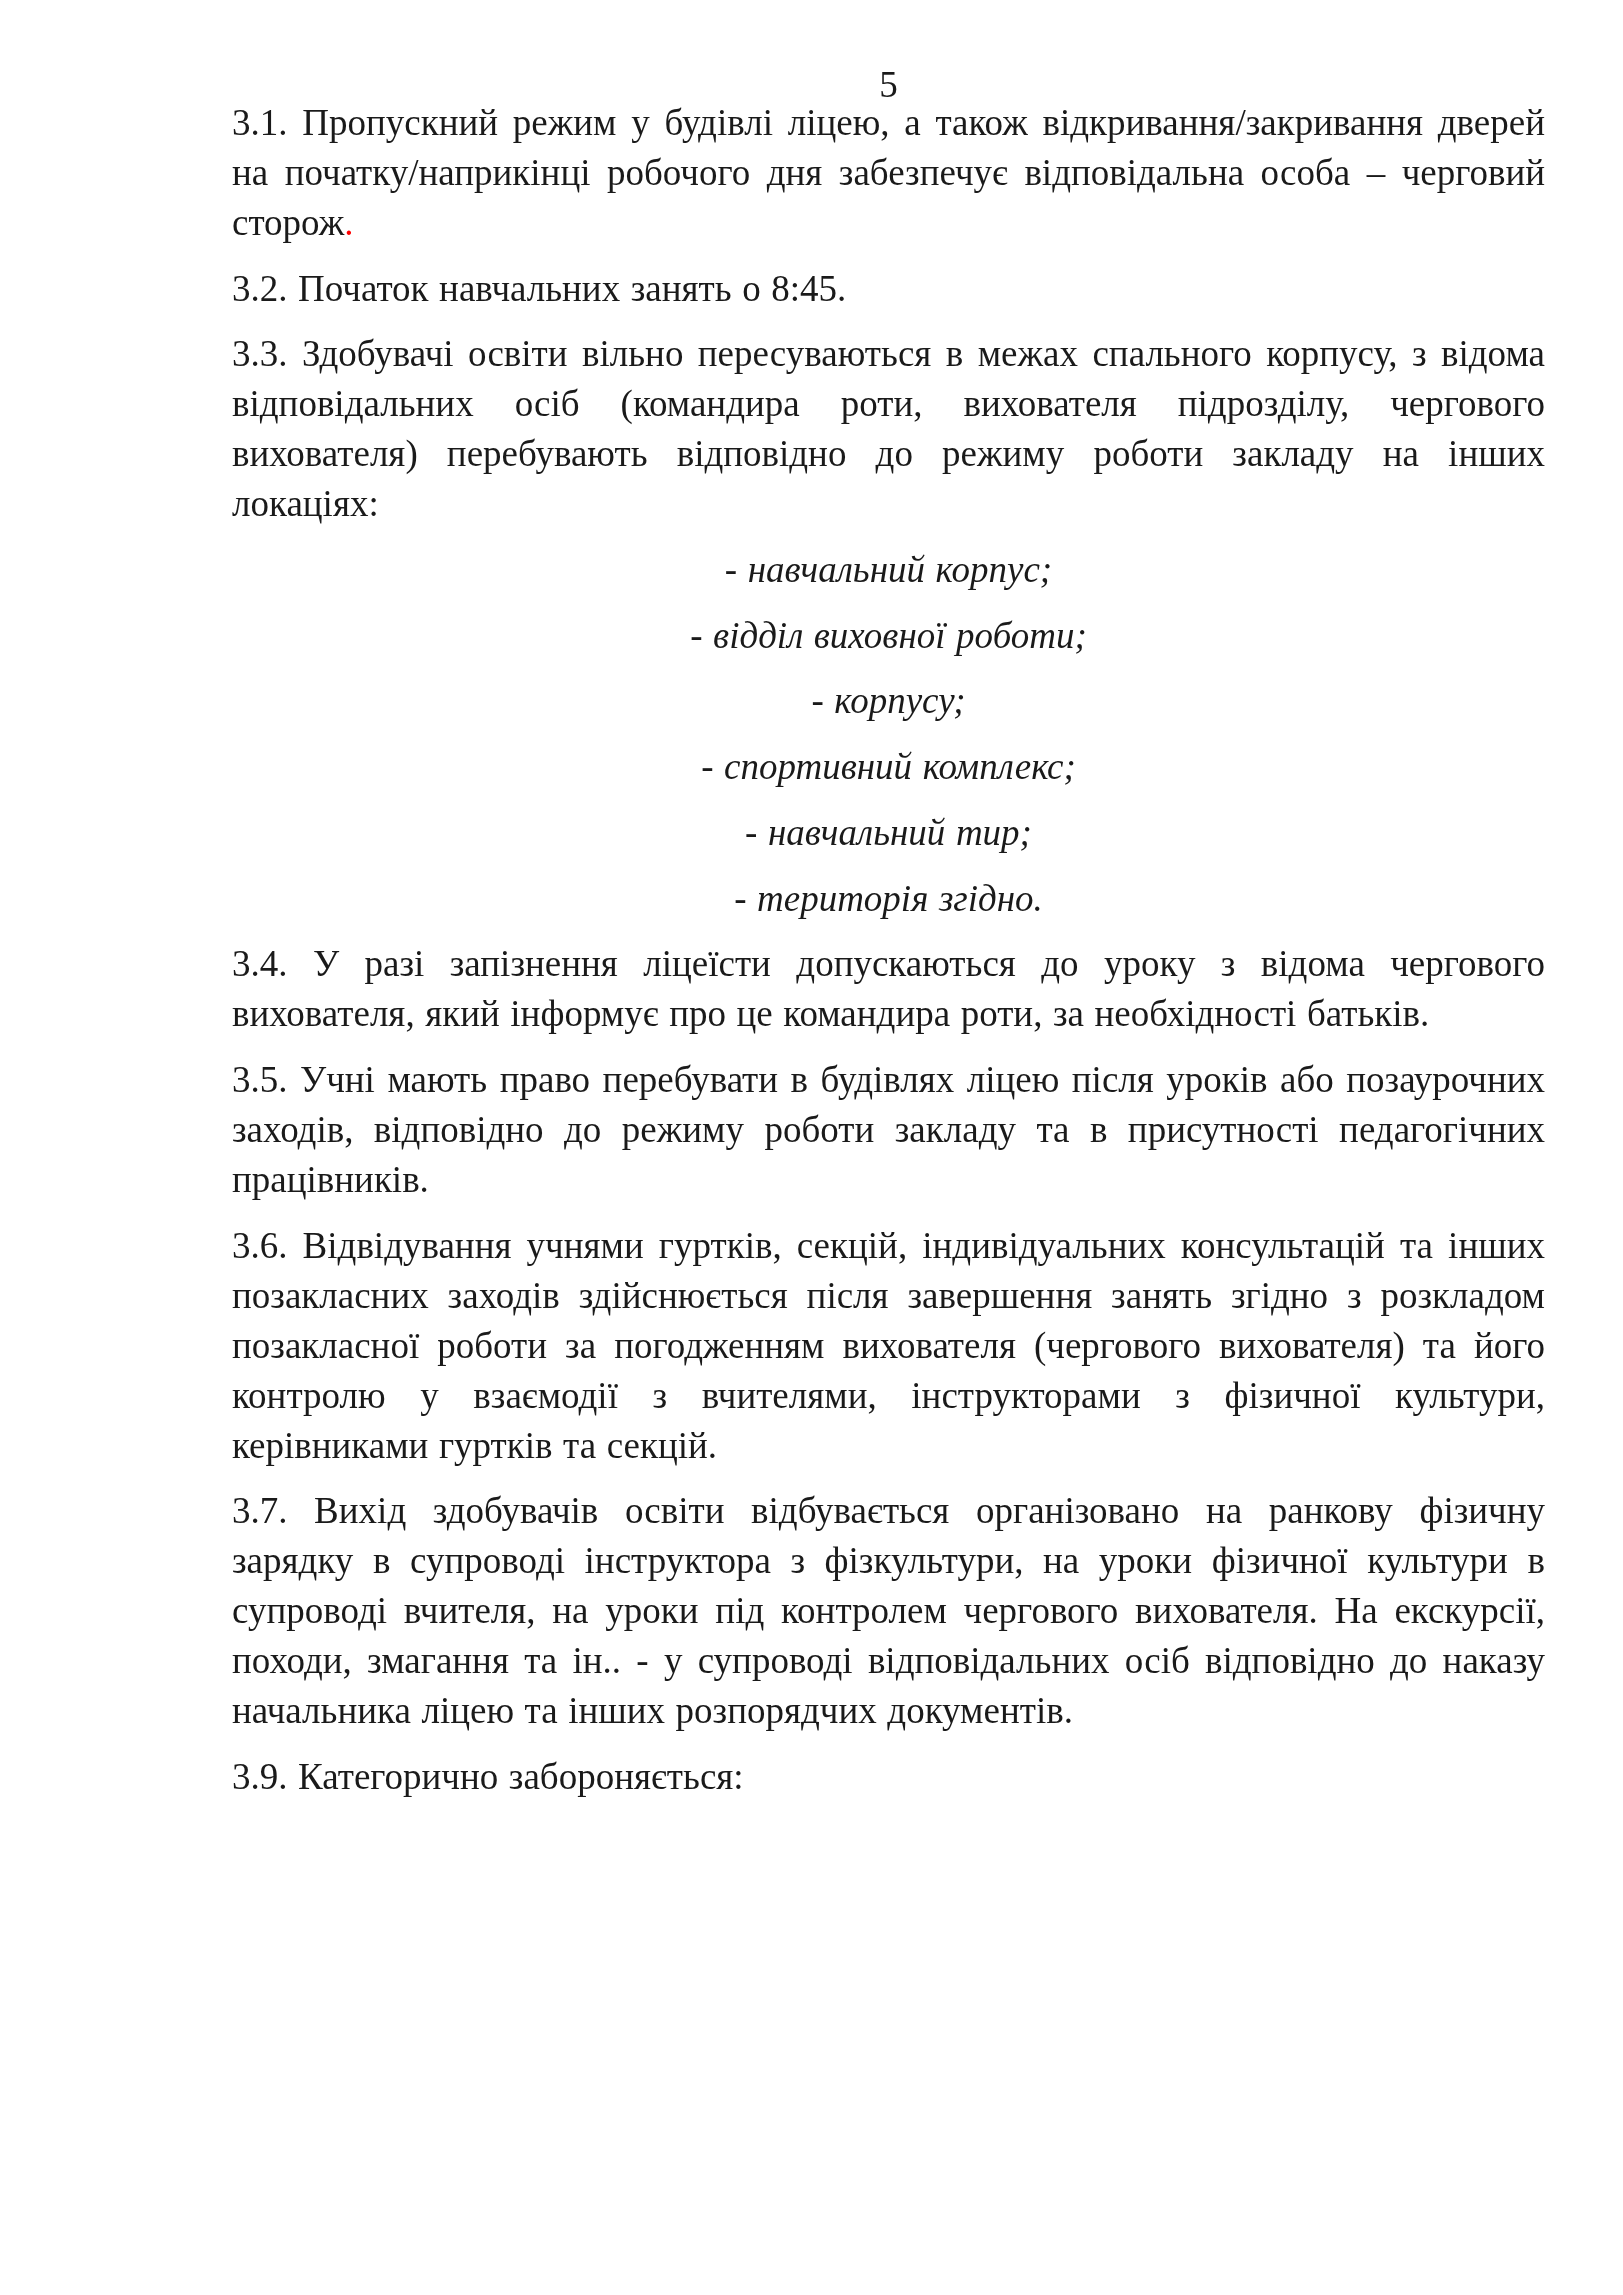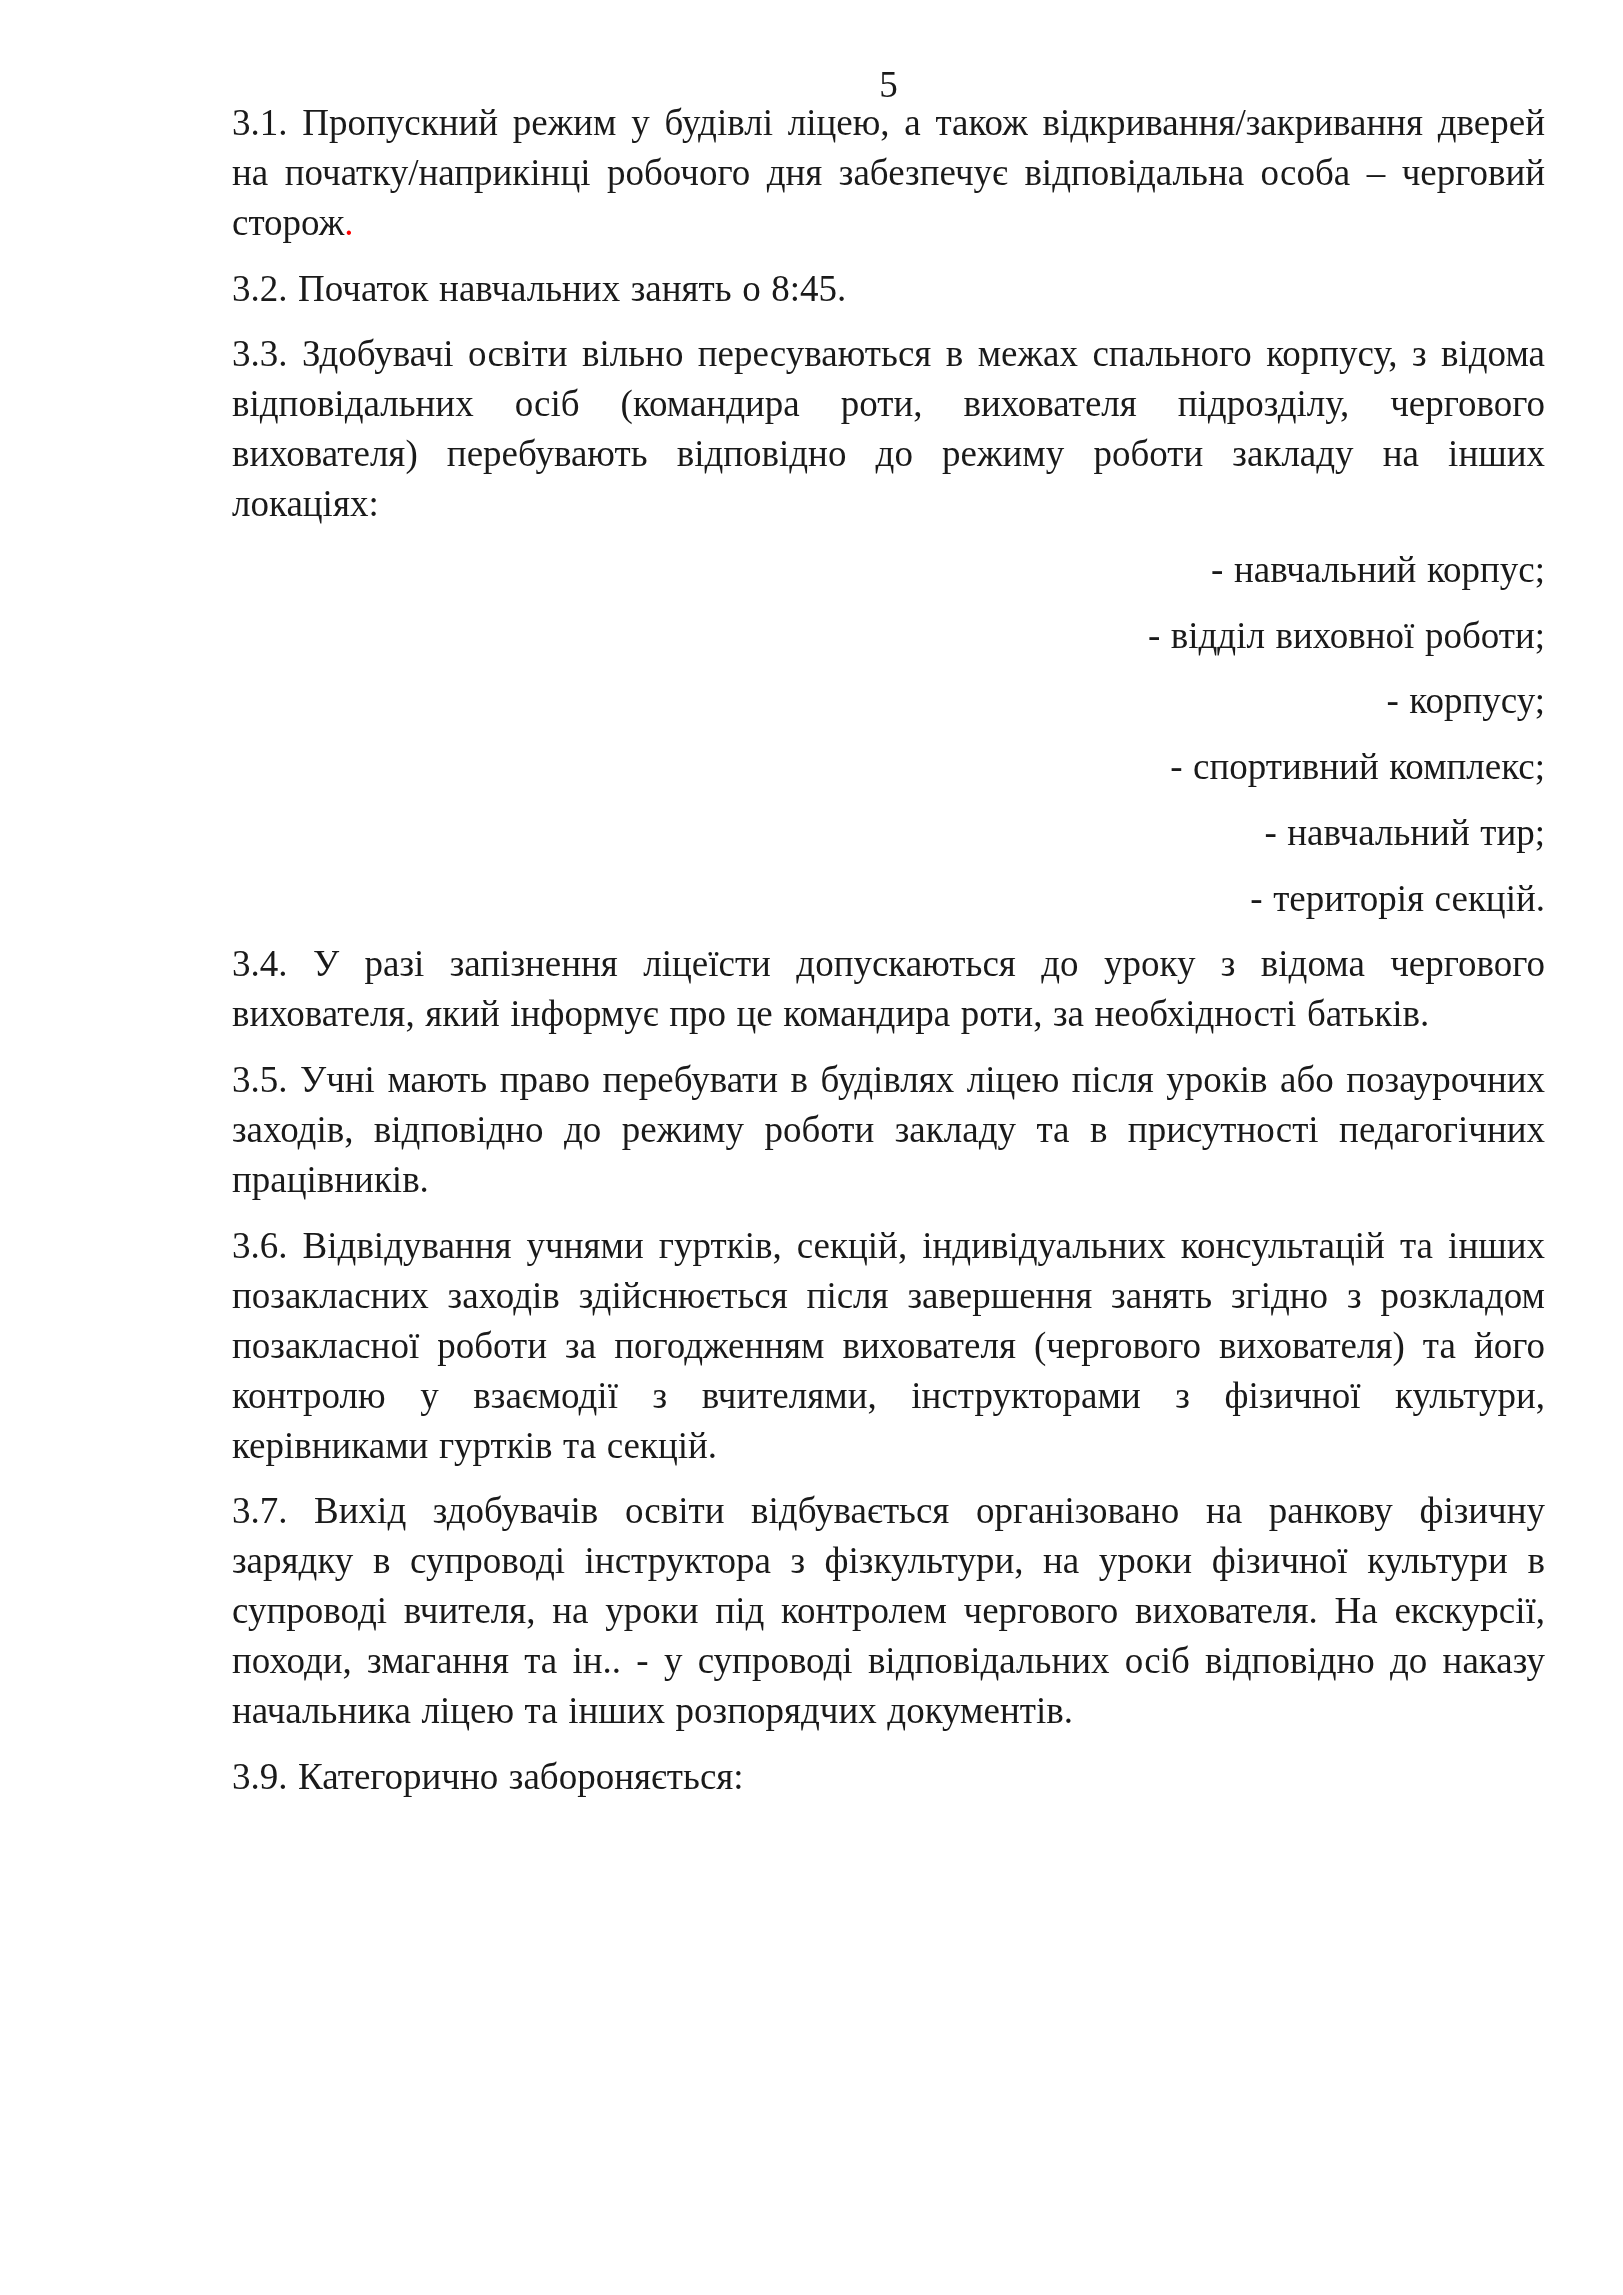--- a/index.html
+++ b/index.html
@@ -41,41 +41,42 @@
   .content p {
     margin: 0 0 15.7px 0;
     font-size: 37px;
     line-height: 50px;
     text-align: justify;
     text-justify: inter-word;
     word-spacing: 1.3px;
     color: #1a1a1a;
   }
   .content p.list {
-    text-align: right;
+    text-align: center;
+    font-style: italic;
   }
   .red {
     color: #ff0000;
   }
 </style>
 </head>
 <body>
 
 <div class="page">
   <div class="page-number">5</div>
   <div class="content">
       <p class="para"><span>3.1. Пропускний режим у будівлі ліцею, а також відкривання/закривання дверей на початку/наприкінці робочого дня забезпечує відповідальна особа – черговий сторож</span><span class="red">.</span></p>
       <p class="para"><span>3.2. Початок навчальних занять о 8:45.</span></p>
       <p class="para"><span>3.3. Здобувачі освіти вільно пересуваються в межах спального корпусу, з відома відповідальних осіб (командира роти, вихователя підрозділу, чергового вихователя) перебувають відповідно до режиму роботи закладу на інших локаціях:</span></p>
       <p class="para list"><span>- навчальний корпус;</span></p>
       <p class="para list"><span>- відділ виховної роботи;</span></p>
       <p class="para list"><span>- корпусу;</span></p>
       <p class="para list"><span>- спортивний комплекс;</span></p>
       <p class="para list"><span>- навчальний тир;</span></p>
-      <p class="para list"><span>- територія секцій.</span></p>
+      <p class="para list"><span>- територія згідно.</span></p>
       <p class="para"><span>3.4. У разі запізнення ліцеїсти допускаються до уроку з відома чергового вихователя, який інформує про це командира роти, за необхідності батьків.</span></p>
       <p class="para"><span>3.5. Учні мають право перебувати в будівлях ліцею після уроків або позаурочних заходів, відповідно до режиму роботи закладу та в присутності педагогічних працівників.</span></p>
       <p class="para"><span>3.6. Відвідування учнями гуртків, секцій, індивідуальних консультацій та інших позакласних заходів здійснюється після завершення занять  згідно з розкладом позакласної роботи за погодженням вихователя (чергового вихователя) та його контролю у взаємодії з вчителями, інструкторами з фізичної культури, керівниками гуртків та секцій.</span></p>
       <p class="para"><span>3.7. Вихід здобувачів освіти відбувається організовано на ранкову фізичну зарядку в супроводі інструктора з фізкультури, на  уроки фізичної культури в супроводі вчителя, на уроки під контролем чергового вихователя.  На екскурсії, походи, змагання та ін.. - у супроводі відповідальних осіб відповідно до наказу начальника ліцею та інших розпорядчих документів.</span></p>
       <p class="para"><span>3.9. Категорично забороняється:</span></p>
     </div>
 </div>
 
 
 </body></html>

